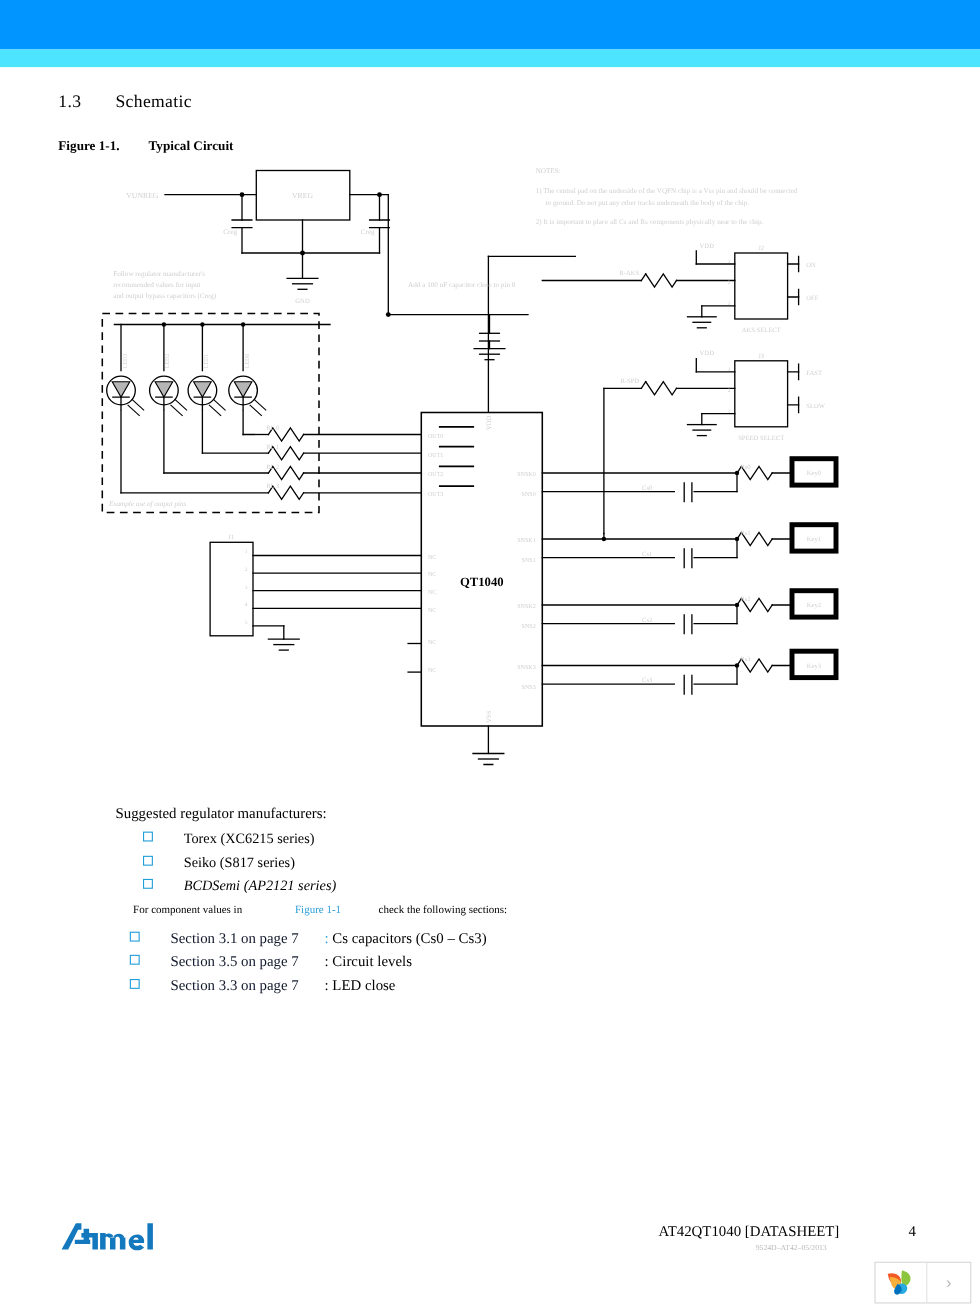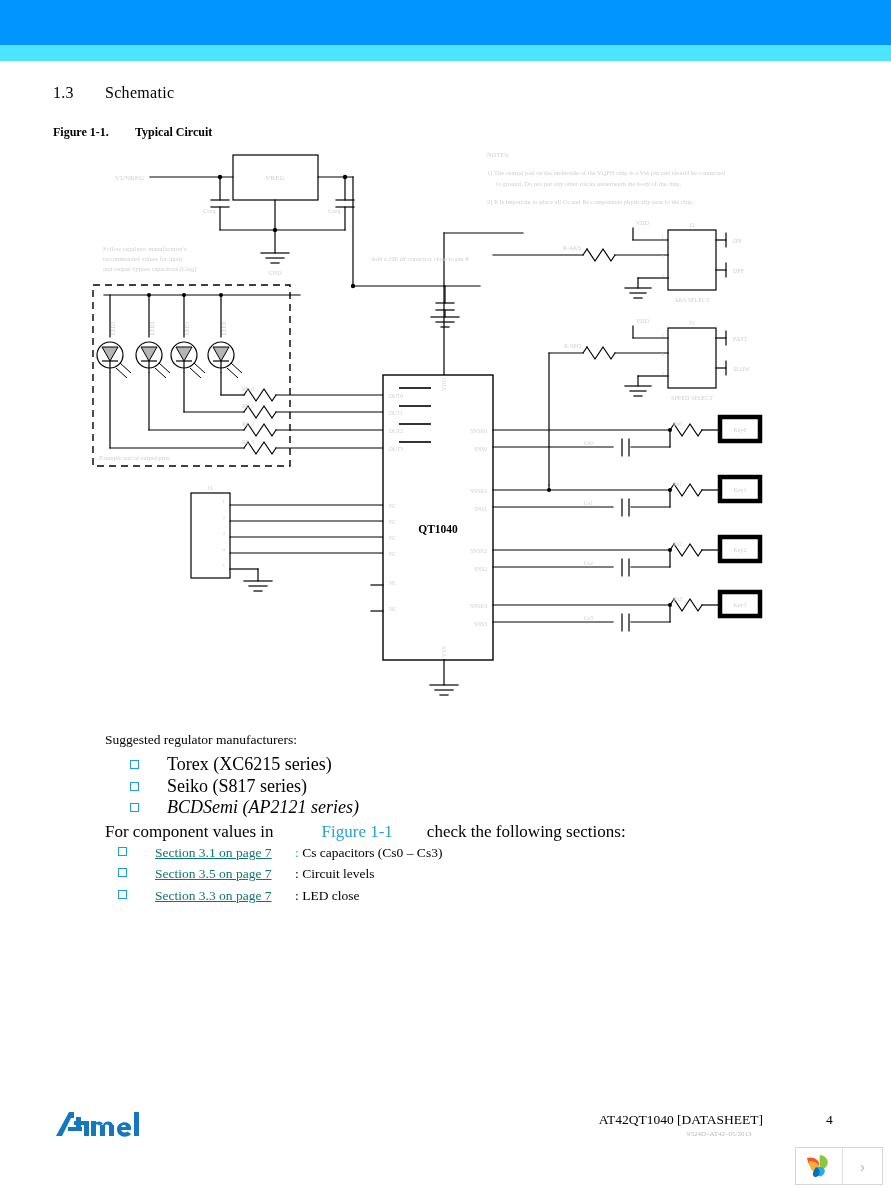--- a/index.html
+++ b/index.html
@@ -60,52 +60,51 @@
   .body-text {
     position: absolute;
     font-size: 13.5px;
     line-height: 1.2;
     white-space: nowrap;
   }
   #reg-manu-title { left: 105px; top: 732px; }
 
   .bullet-row {
     position: absolute;
-    font-size: 18px;
+    font-size: 13px;
     white-space: nowrap;
     padding-left: 12px;
   }
   .bullet-sq {
     display: inline-block;
     width: 7px; height: 7px;
     border: 1px solid #1f9dd9;
     margin-right: 28px;
     vertical-align: 1px;
   }
   .mfr-0 { left: 118px; top: 754px; }
   .mfr-1 { left: 118px; top: 776px; }
   .mfr-2 { left: 118px; top: 797px; font-style: italic; }
 
   #component-values-line {
     position: absolute;
-    left: 105px; top: 822px;
-    font-size: 17px;
+    left: 121px; top: 822px;
+    font-size: 10px;
     white-space: nowrap;
   }
   #component-values-line .link {
     color: #2a9fd8;
     margin: 0 34px 0 48px;
   }
 
   .sec-row { position: absolute; font-size: 13.5px; white-space: nowrap; }
   .sec-row .link {
-    color: #0f766e;
+    color: #0f172a;
     display: inline-block;
     width: 140px;
-    text-decoration: underline;
   }
   .sec-0 { left: 118px; top: 845px; }
   .sec-1 { left: 118px; top: 866px; }
   .sec-2 { left: 118px; top: 888px; }
   .sec-row .desc-sep { color: #2a9fd8; }
 
   
   #atmel-logo {
     position: absolute;
     left: 54px; top: 1109px;

